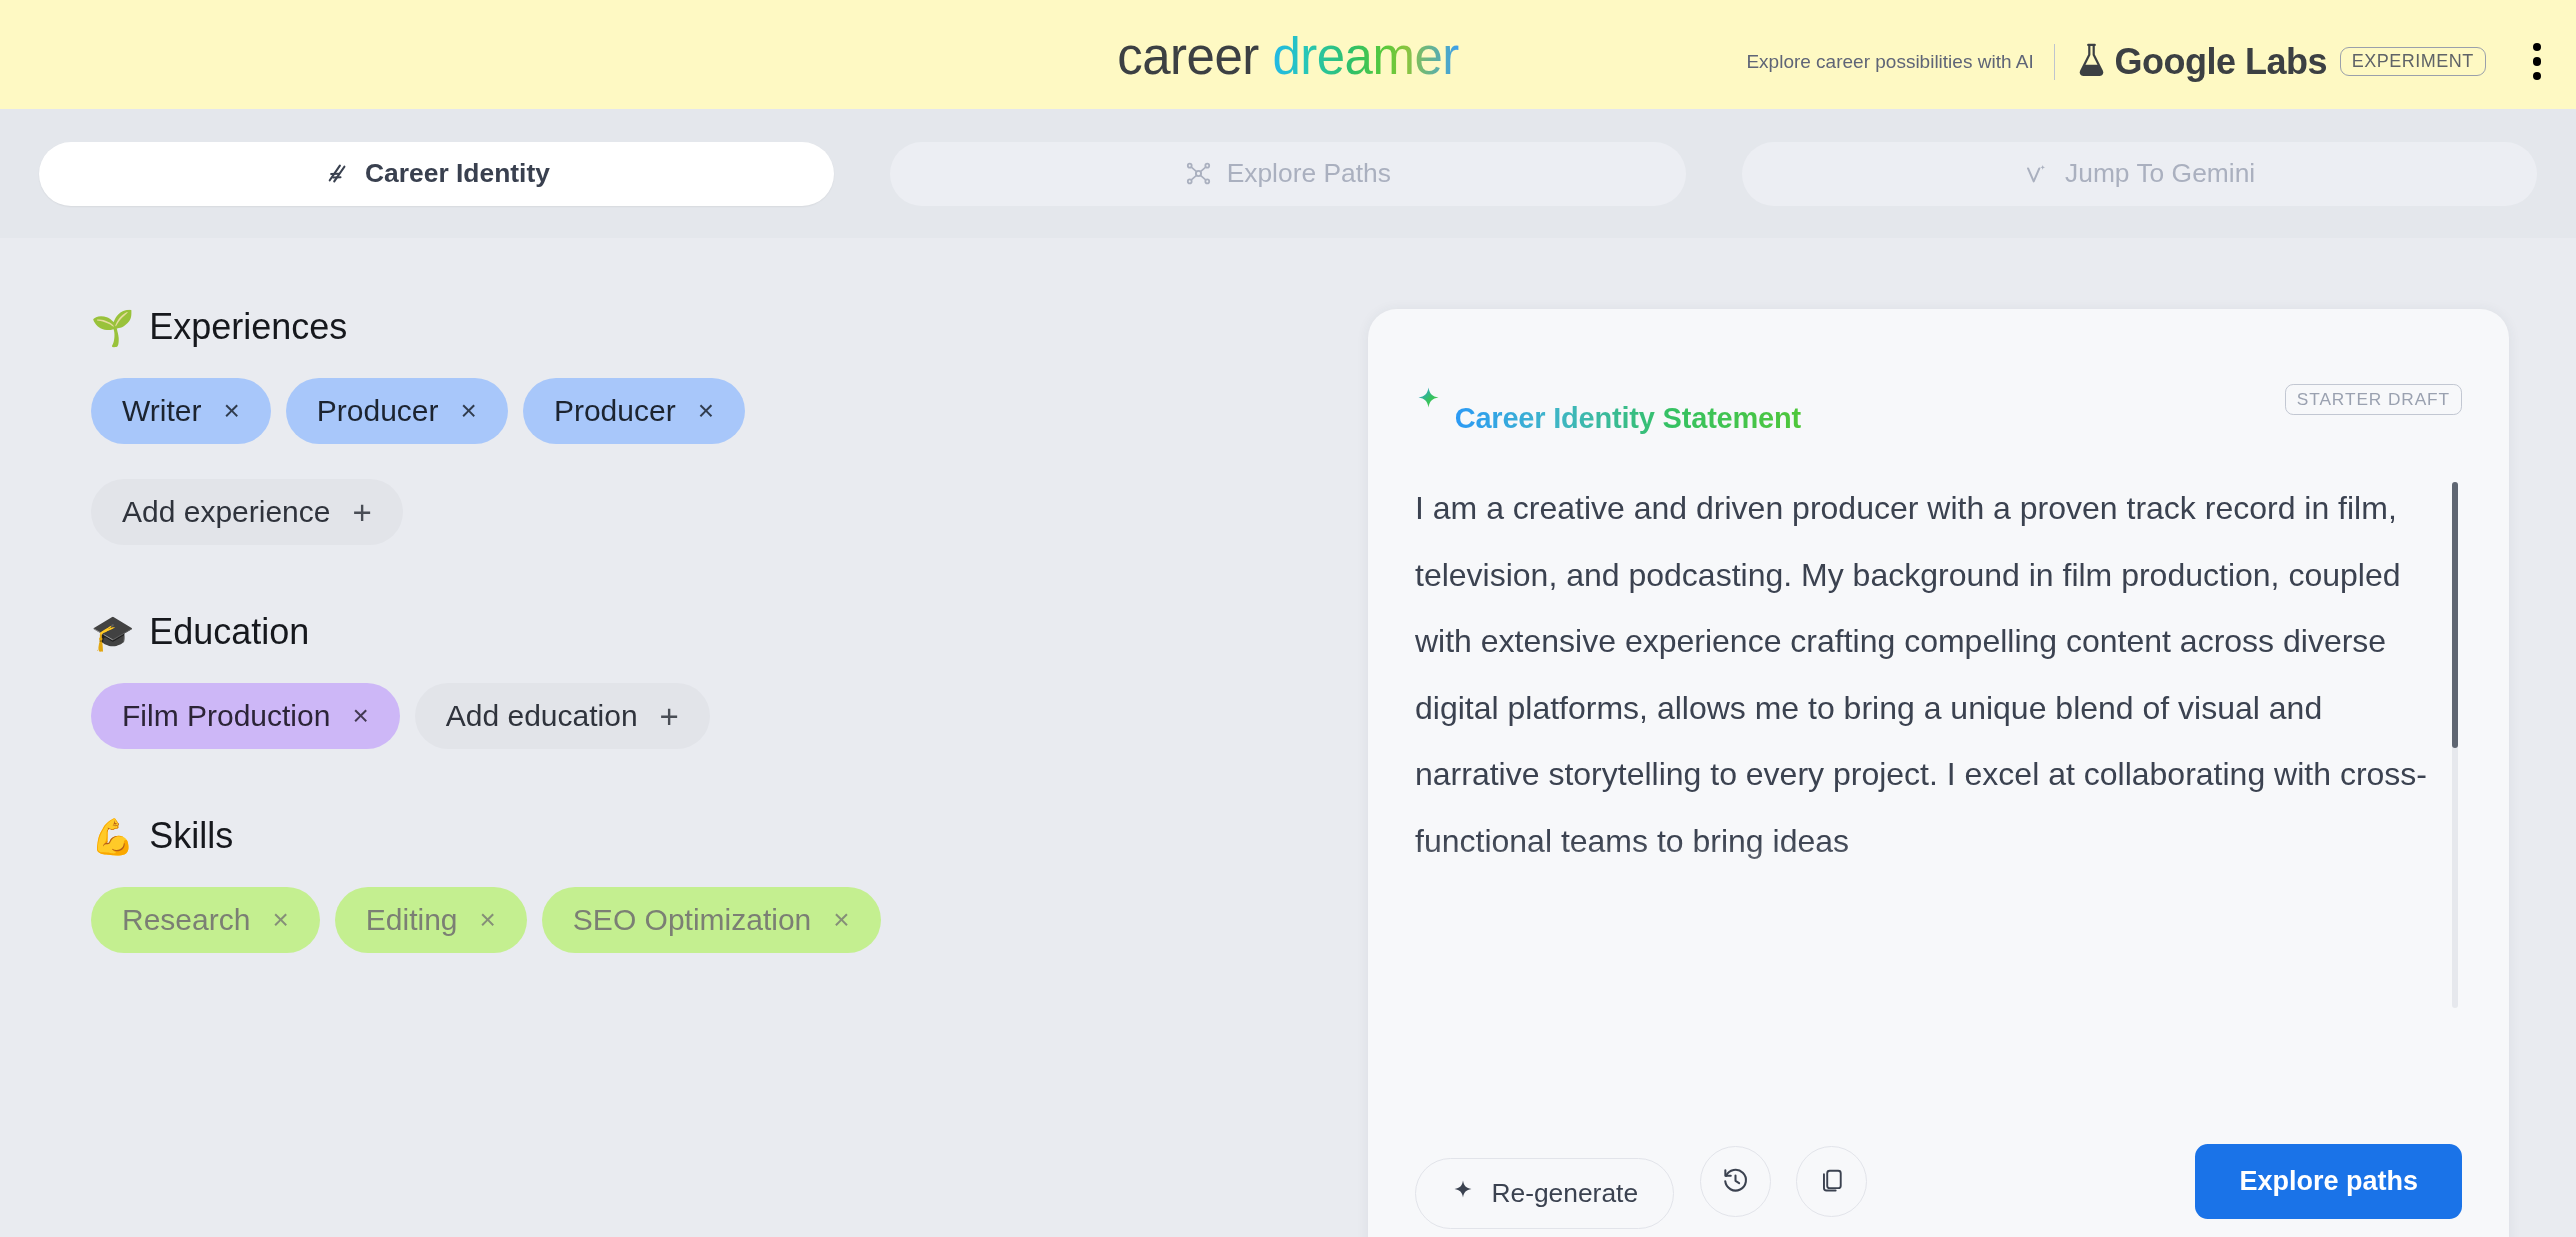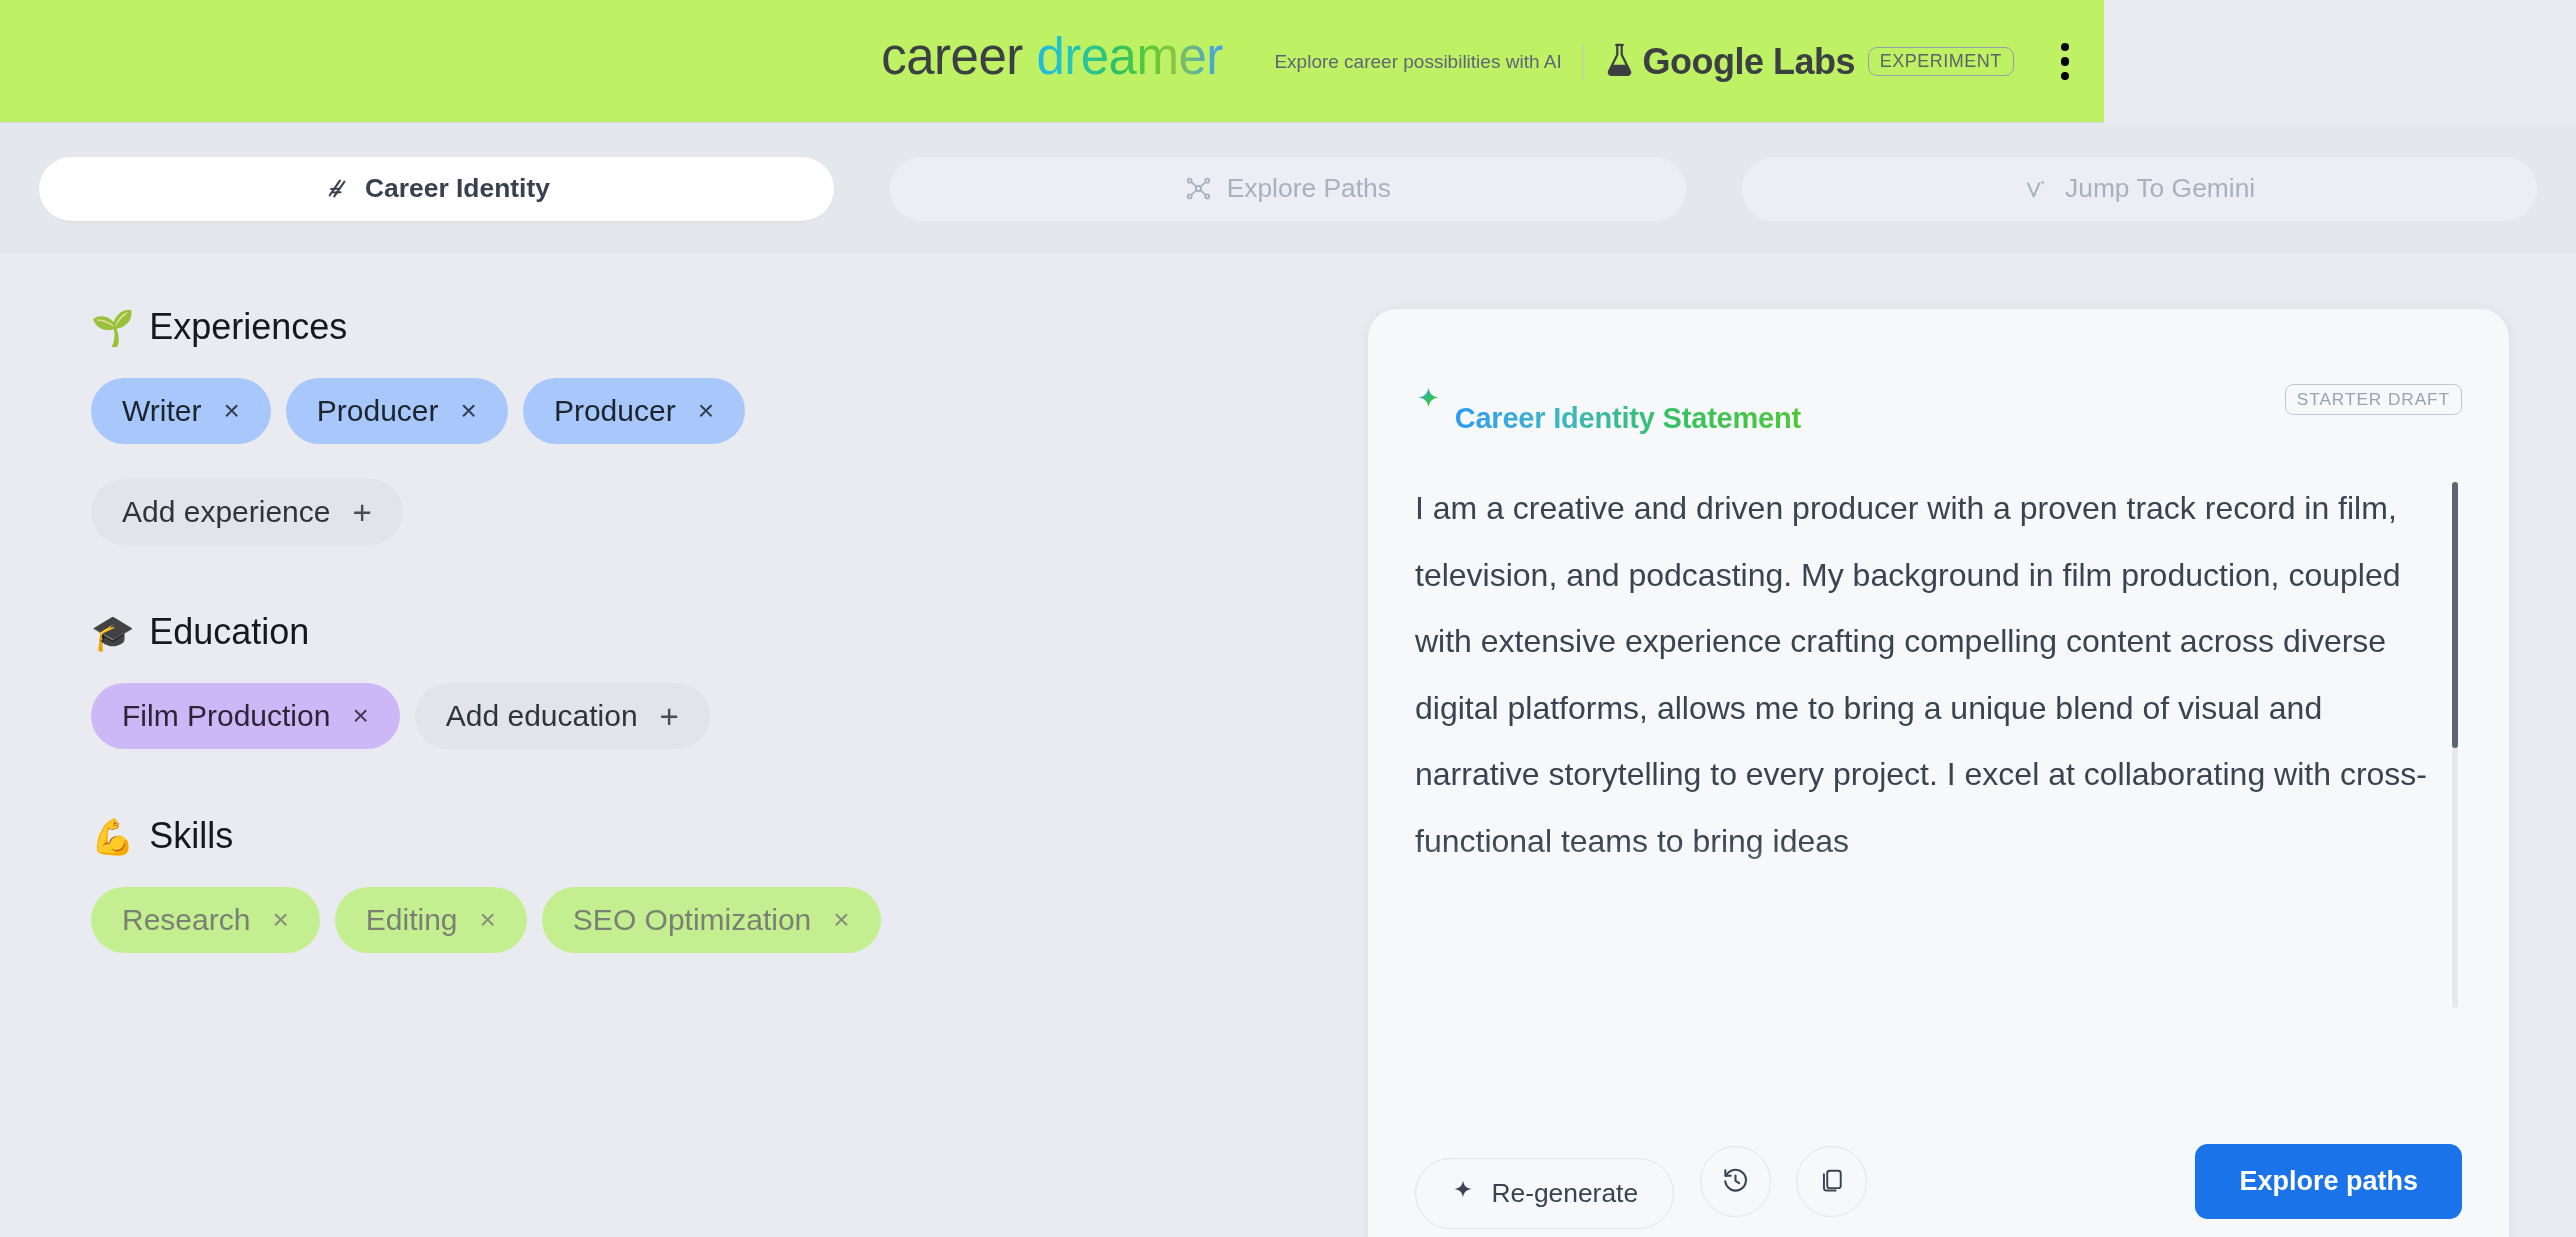--- a/index.html
+++ b/index.html
@@ -7,22 +7,22 @@
     width: 2576px; height: 1238px;
     overflow: hidden;
     font-family: "Liberation Sans", sans-serif;
     background: #e9ebf0;
   }
   body { position: relative; }
 
   
   .header {
     position: absolute; top: 0; left: 0;
-    width: 2104px; height: 123px;
-    background: #bef264;
+    width: 2576px; height: 123px;
+    background: #fef9c3;
     border-bottom: 0.9px solid #d6d9e0;
   }
   .logo {
     position: absolute;
     left: 0; right: 0; top: 27px;
     text-align: center;
     font-size: 51px;
     letter-spacing: -0.5px;
   }
   .logo .word-career { color: #3c4043; font-weight: 400; }
@@ -62,21 +62,21 @@
   }
   .kebab {
     margin-left: 47px;
     display: flex; flex-direction: column; align-items: center; gap: 6.4px;
     cursor: pointer;
   }
   .kebab span { width: 8.2px; height: 8.2px; border-radius: 50%; background: #000; display: block; }
 
   
   .tabbar {
-    position: absolute; top: 124px; left: 0;
+    position: absolute; top: 109px; left: 0;
     width: 2576px; height: 129px;
     background: #e4e7ec;
     display: flex; align-items: center;
     padding: 0 39px;
     gap: 56px;
   }
   .tab {
     flex: 1 1 0;
     height: 64px;
     border-radius: 33px;

